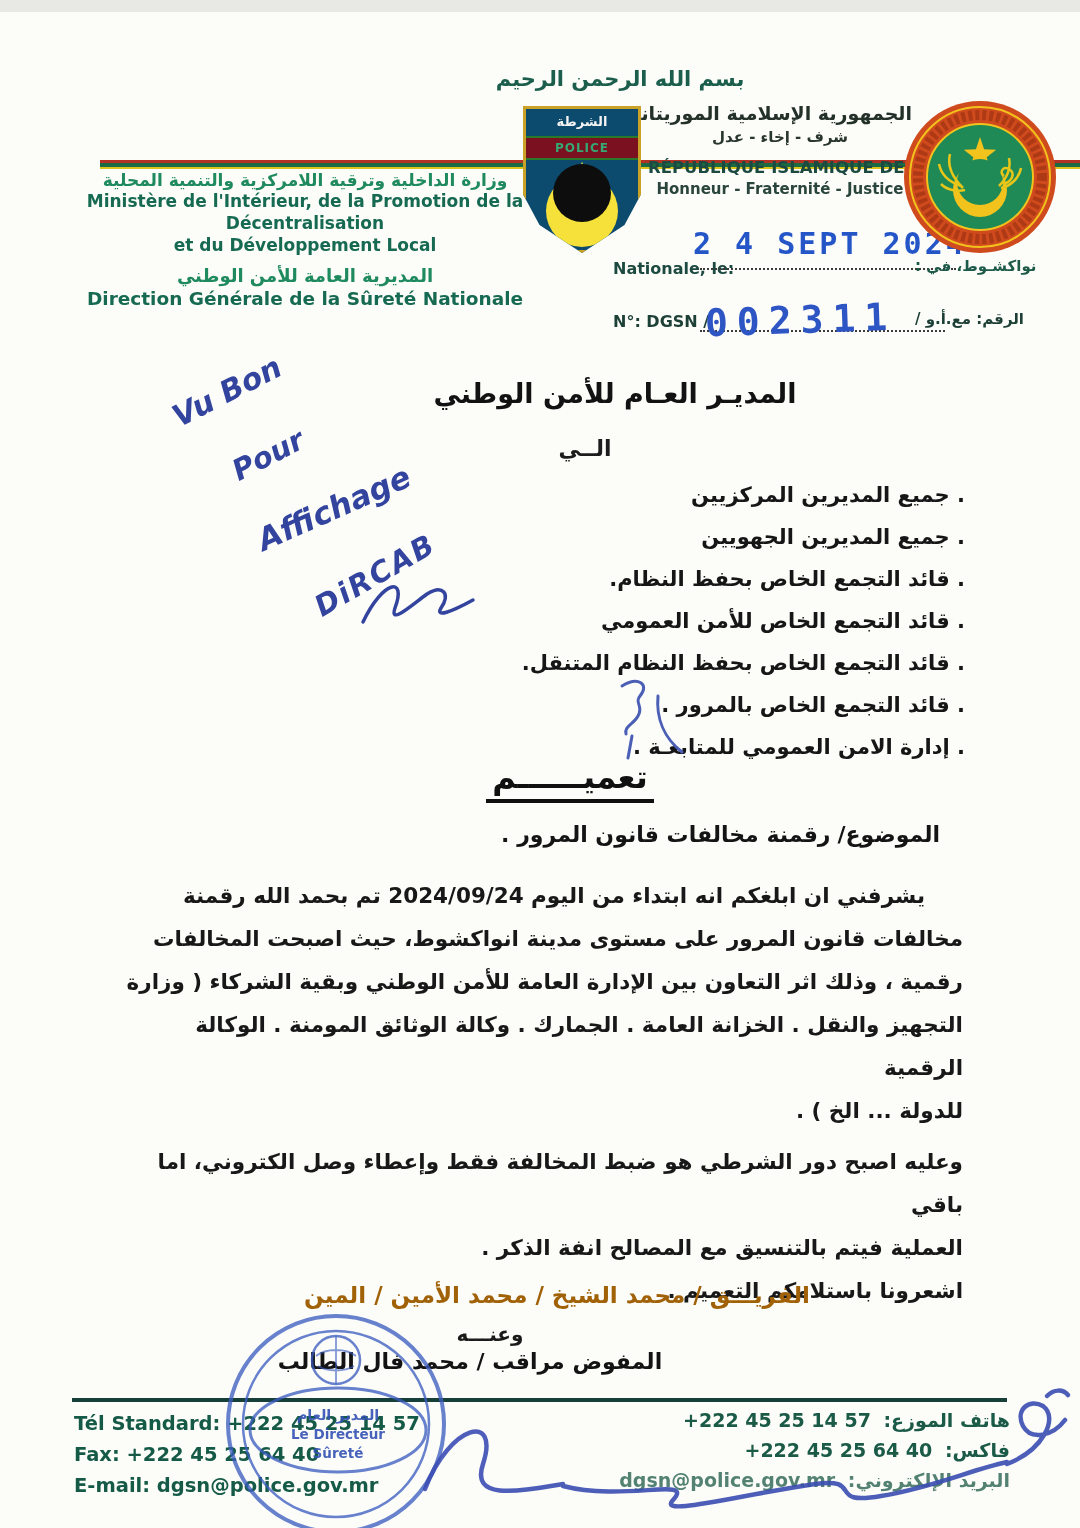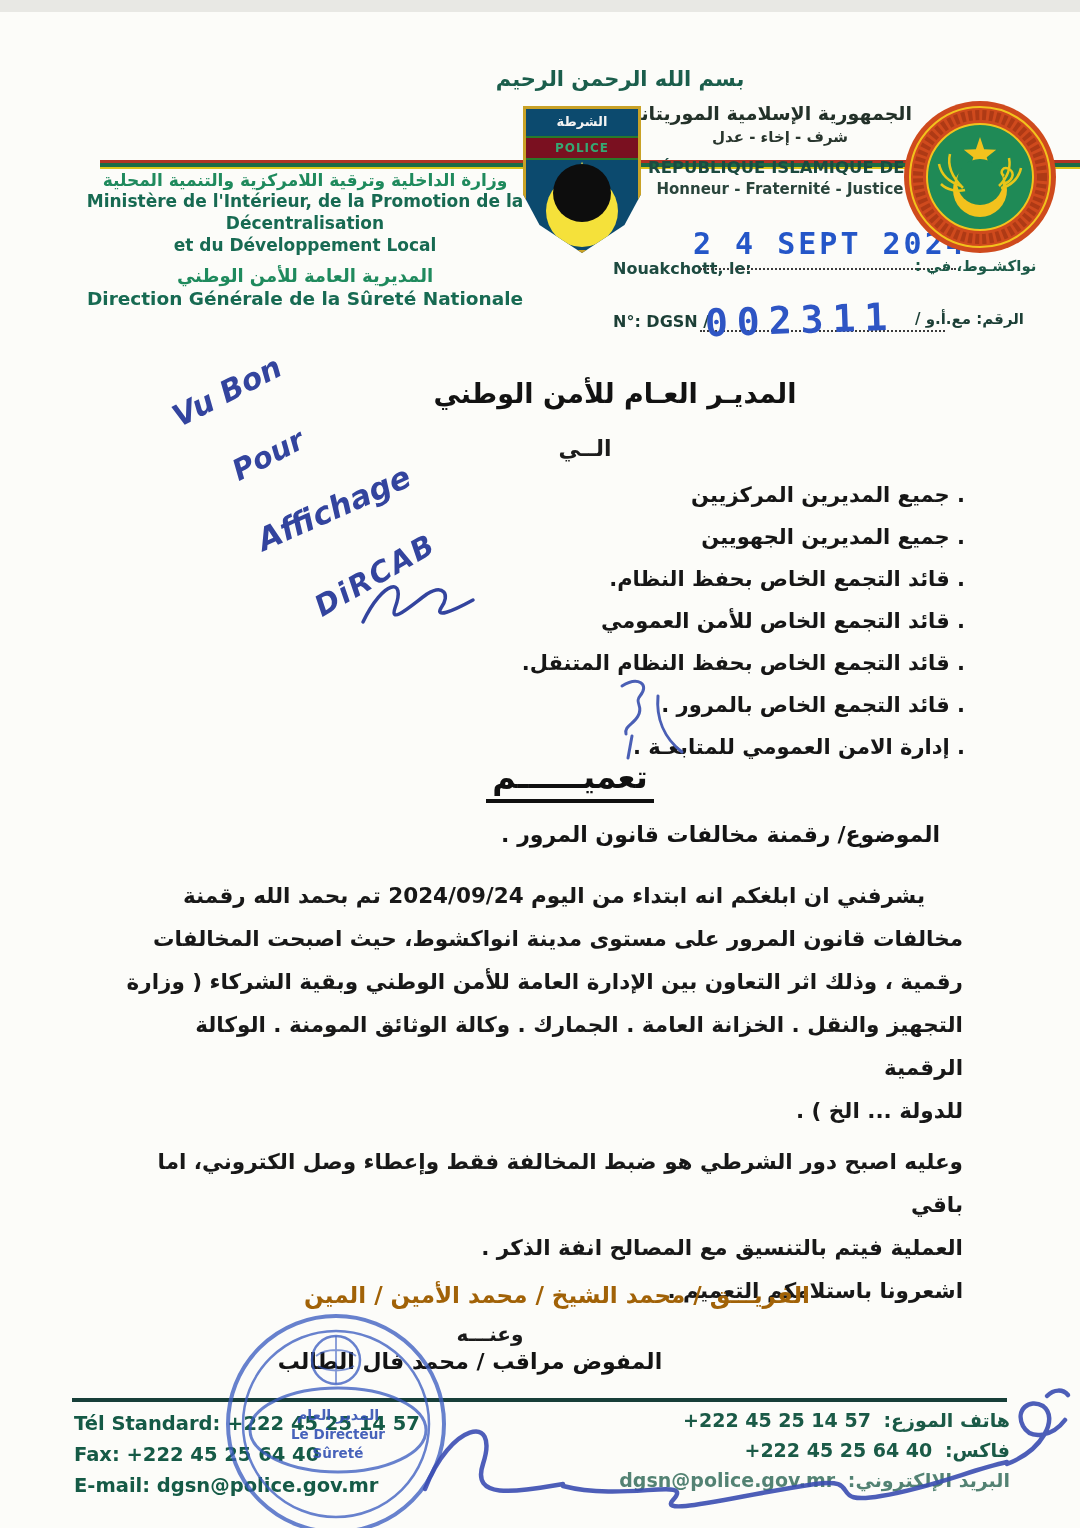--- a/index.html
+++ b/index.html
@@ -141,21 +141,21 @@
     <g stroke="#e8c619" stroke-width="2.5" fill="none">
       <path d="M60,88 C50,78 44,66 47,54"></path>
       <path d="M58,86 C46,82 38,74 36,64"></path>
       <path d="M62,90 C54,92 44,90 38,84"></path>
       <path d="M96,86 C104,78 108,68 106,58"></path>
       <path d="M98,88 C108,86 116,78 118,68"></path>
     </g>
     <path d="M100,84 c9,-2 13,-11 6,-15 c-6,-3 -10,3 -5,7" stroke="#e8c619" stroke-width="2.5" fill="none"></path>
   </svg>
 
-  <div class="abs date-fr">Nouakchott, le:</div>
+  <div class="abs date-fr">Nationale, le:</div>
   <div class="abs dotline" style="left:700px;top:256px;width:256px;"></div>
   <div class="abs date-ar">نواكشـوط، في :</div>
   <div class="abs date-stamp">2 4 SEPT 2024</div>
 
   <div class="abs ref-fr">N°: DGSN /</div>
   <div class="abs dotline" style="left:700px;top:318px;width:245px;"></div>
   <div class="abs ref-ar">الرقم: مع.أ.و /</div>
   <div class="abs ref-number">002311</div>
 
   <div class="hand" style="left:168px;top:362px;font-size:30px;transform:rotate(-27deg);">Vu Bon</div>

